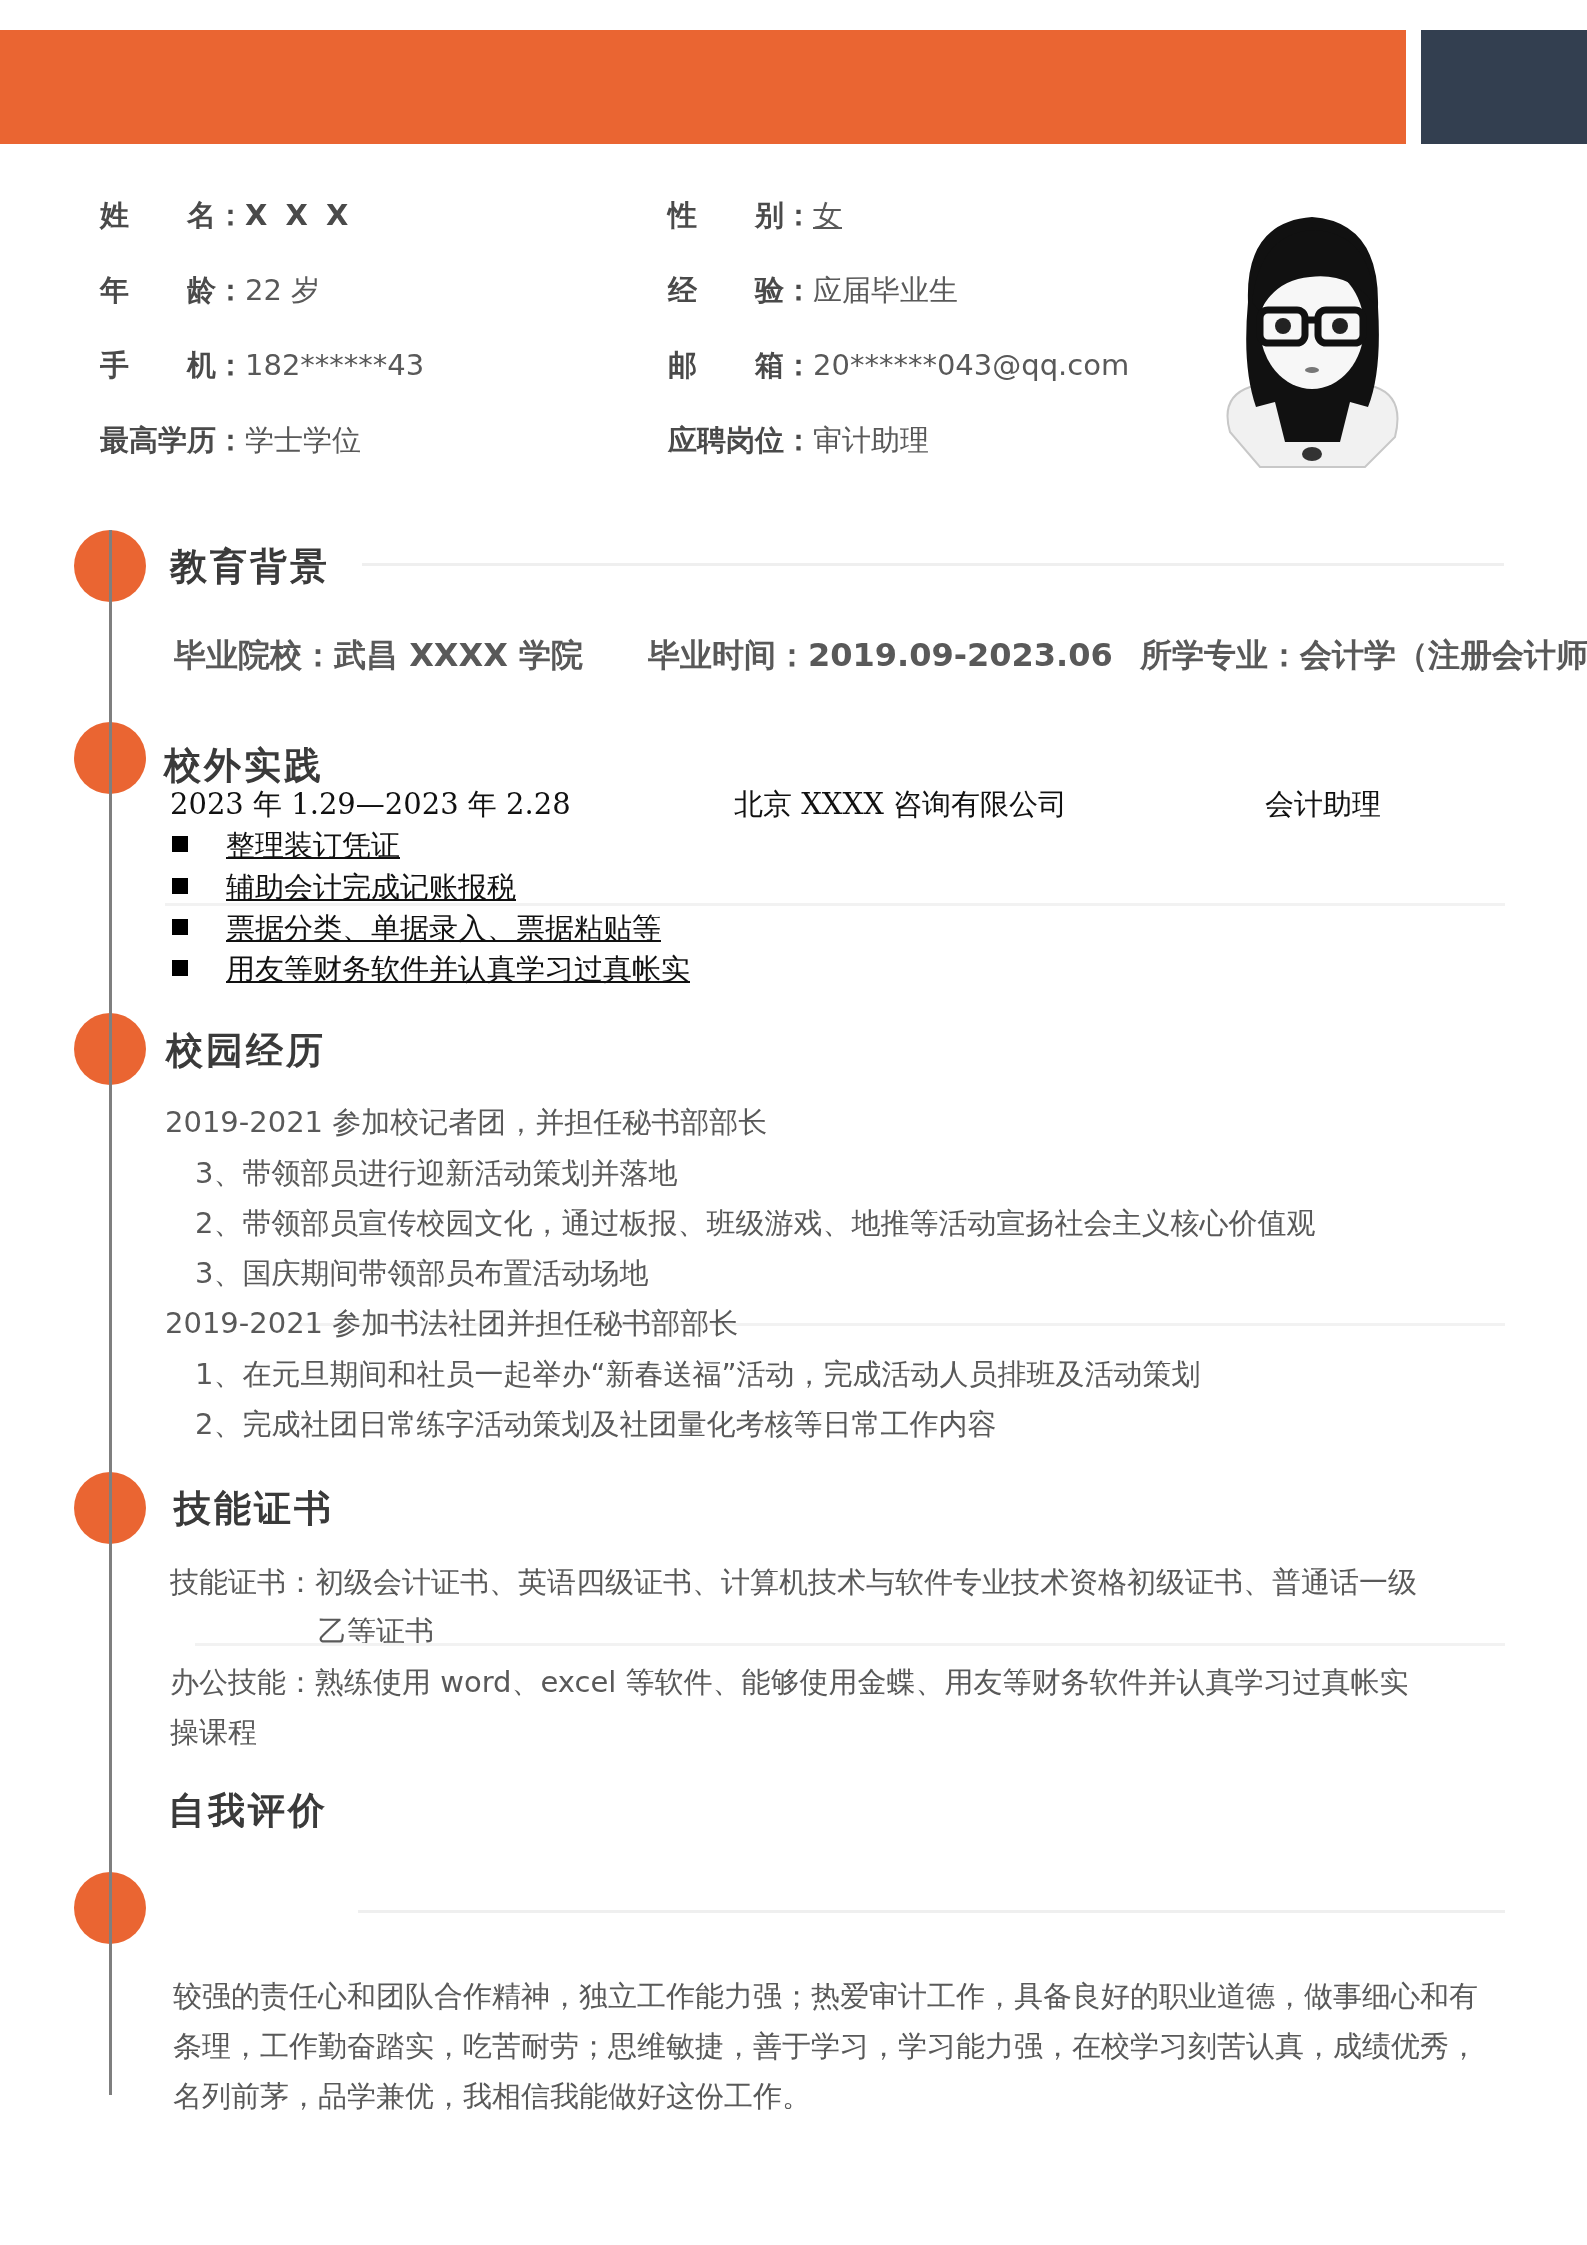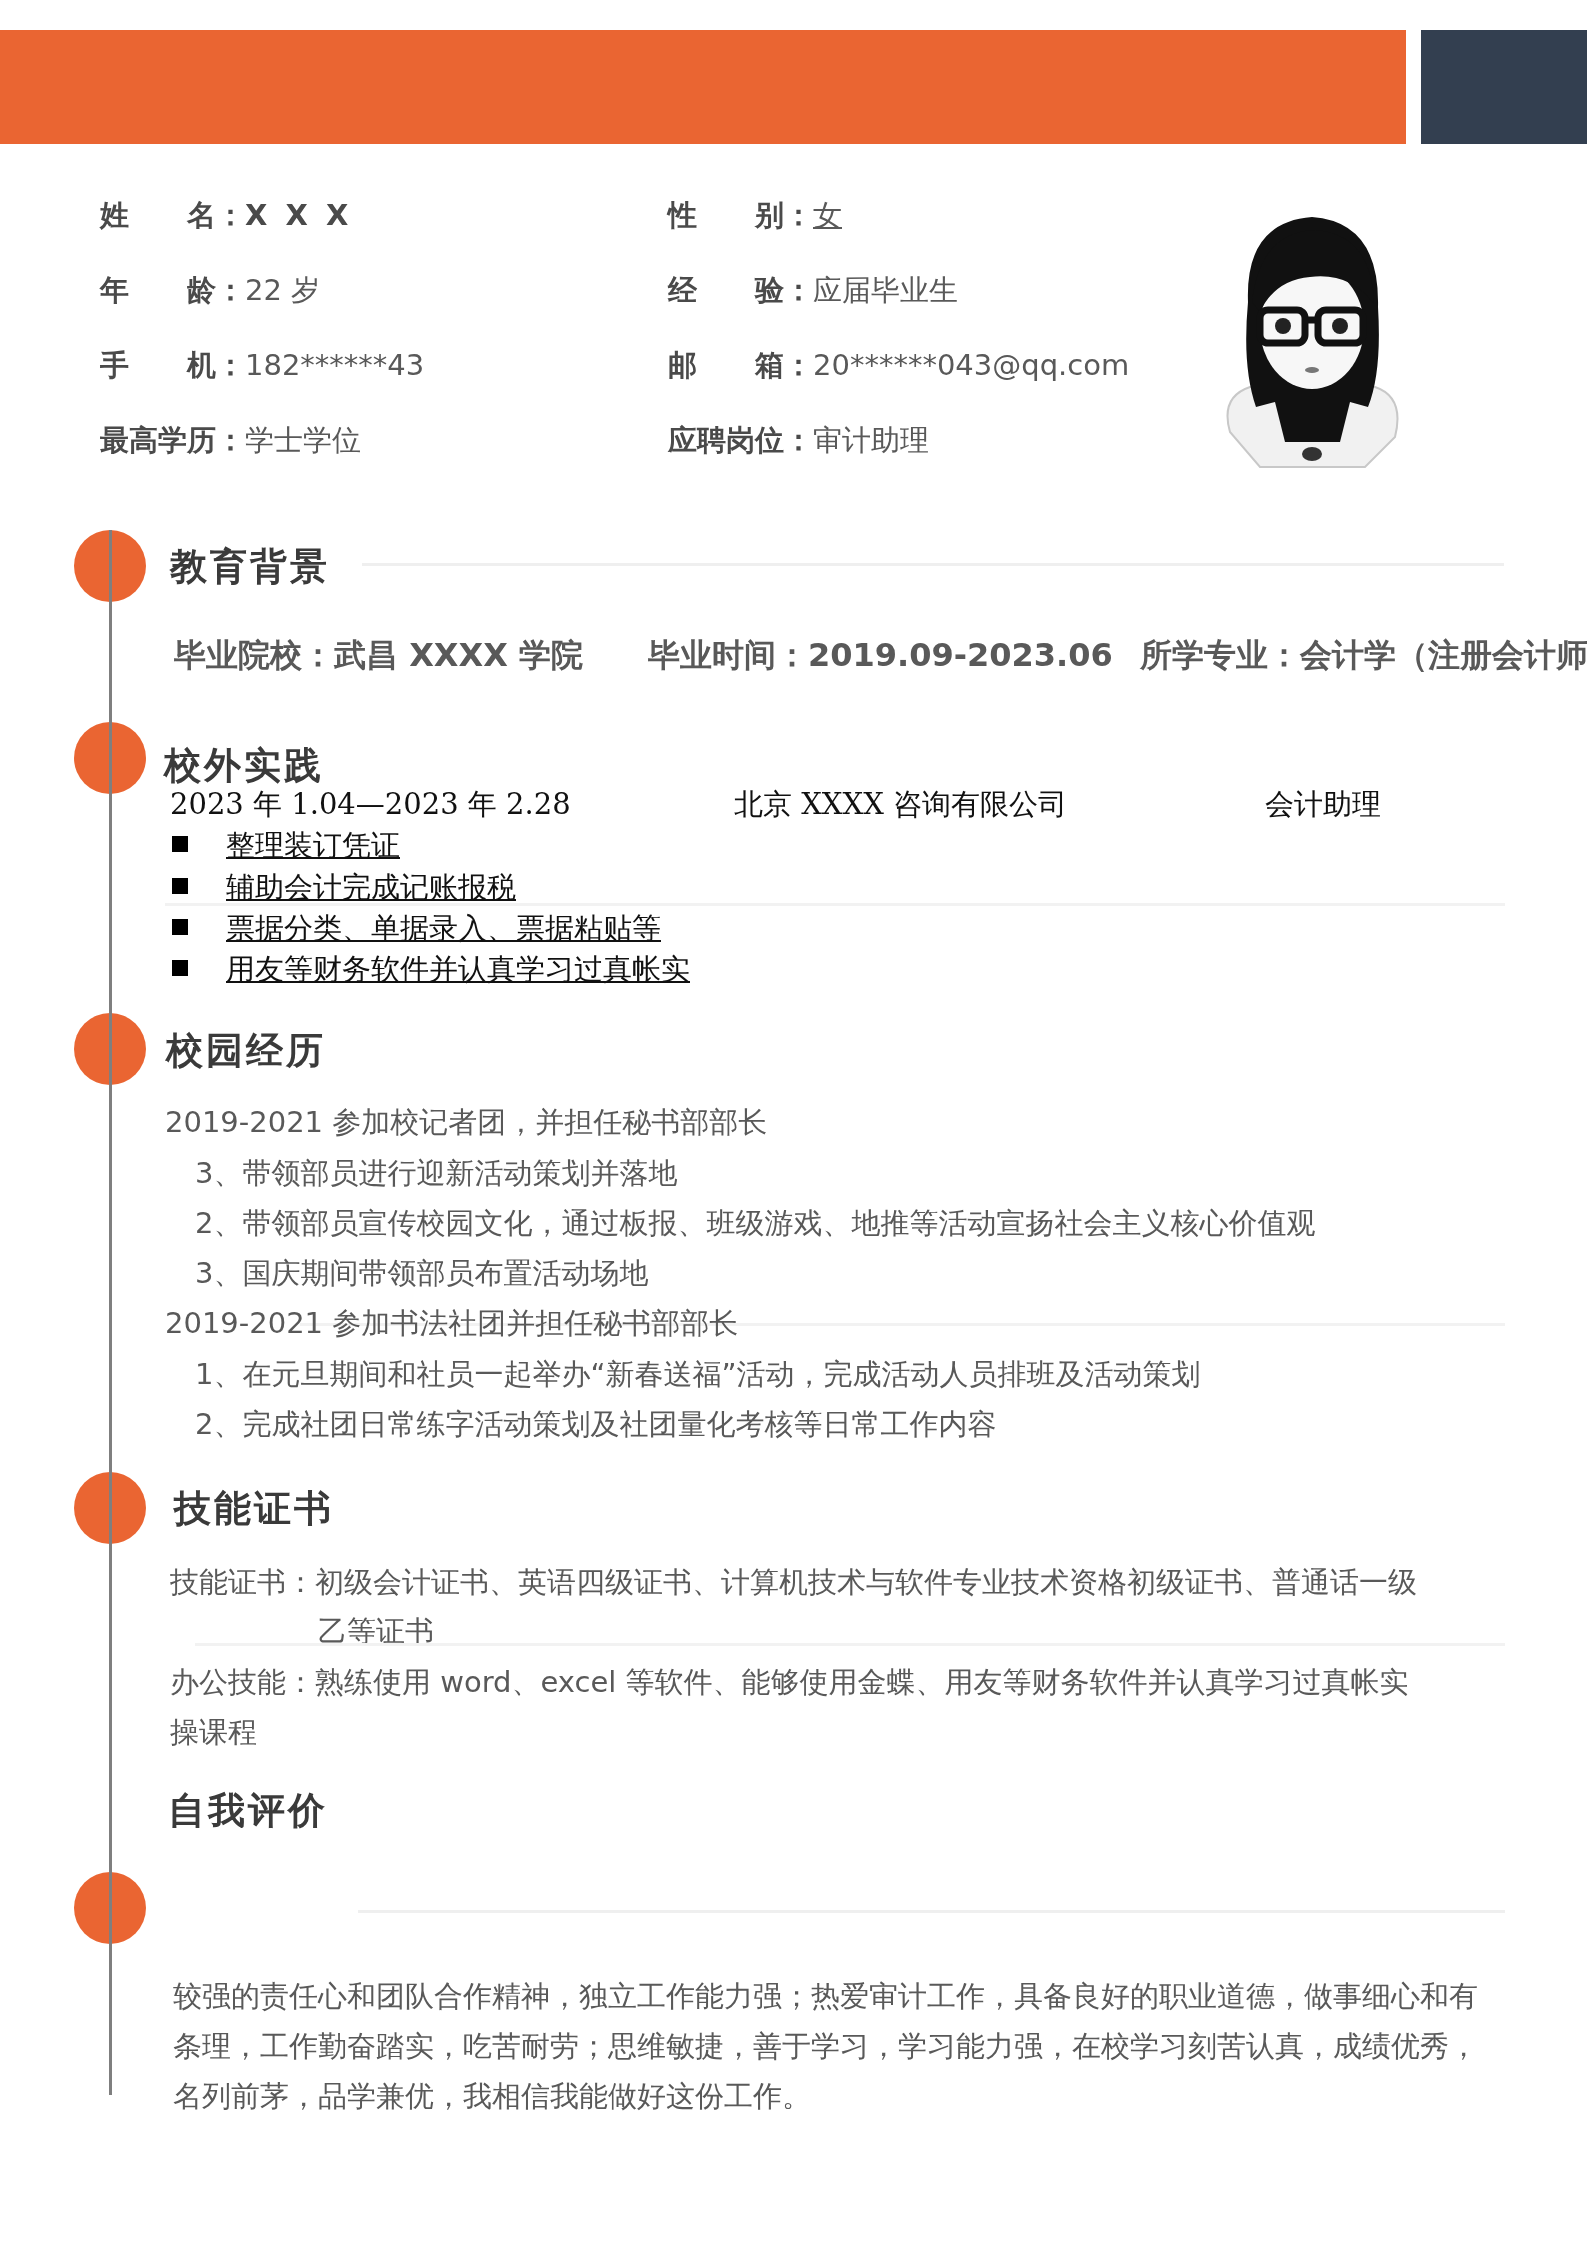--- a/index.html
+++ b/index.html
@@ -90,21 +90,21 @@
 
 <div class="dot" style="top:530px;"></div>
 <div class="sec-title" style="left:170px; top:542px;">教育背景</div>
 <div class="hr" style="left:362px; top:563px; width:1142px;"></div>
 <div class="edu-row" style="left:174px; top:634px;">毕业院校：武昌 XXXX 学院</div>
 <div class="edu-row" style="left:648px; top:634px;">毕业时间：2019.09-2023.06</div>
 <div class="edu-row" style="left:1140px; top:634px;">所学专业：会计学（注册会计师）</div>
 
 <div class="dot" style="top:722px;"></div>
 <div class="sec-title" style="left:164px; top:733px;margin-top:8px;">校外实践</div>
-<div class="practice-text" style="left:170px; top:785px;">2023 年 1.04—2023 年 2.28</div>
+<div class="practice-text" style="left:170px; top:785px;">2023 年 1.29—2023 年 2.28</div>
 <div class="practice-text" style="left:734px; top:785px;">北京 XXXX 咨询有限公司</div>
 <div class="practice-text" style="left:1265px; top:785px;">会计助理</div>
 <div class="bullet" style="left:172px; top:826px;"><span class="sq"></span><span>整理装订凭证</span></div>
 <div class="bullet" style="left:172px; top:868px;"><span class="sq"></span><span>辅助会计完成记账报税</span></div>
 <div class="hr" style="left:165px; top:903px; width:1340px; background:#f2f2f2;"></div>
 <div class="bullet" style="left:172px; top:909px;"><span class="sq"></span><span>票据分类、单据录入、票据粘贴等</span></div>
 <div class="bullet" style="left:172px; top:950px;"><span class="sq"></span><span>用友等财务软件并认真学习过真帐实</span></div>
 
 <div class="dot" style="top:1013px;"></div>
 <div class="sec-title" style="left:166px; top:1026px;">校园经历</div>

